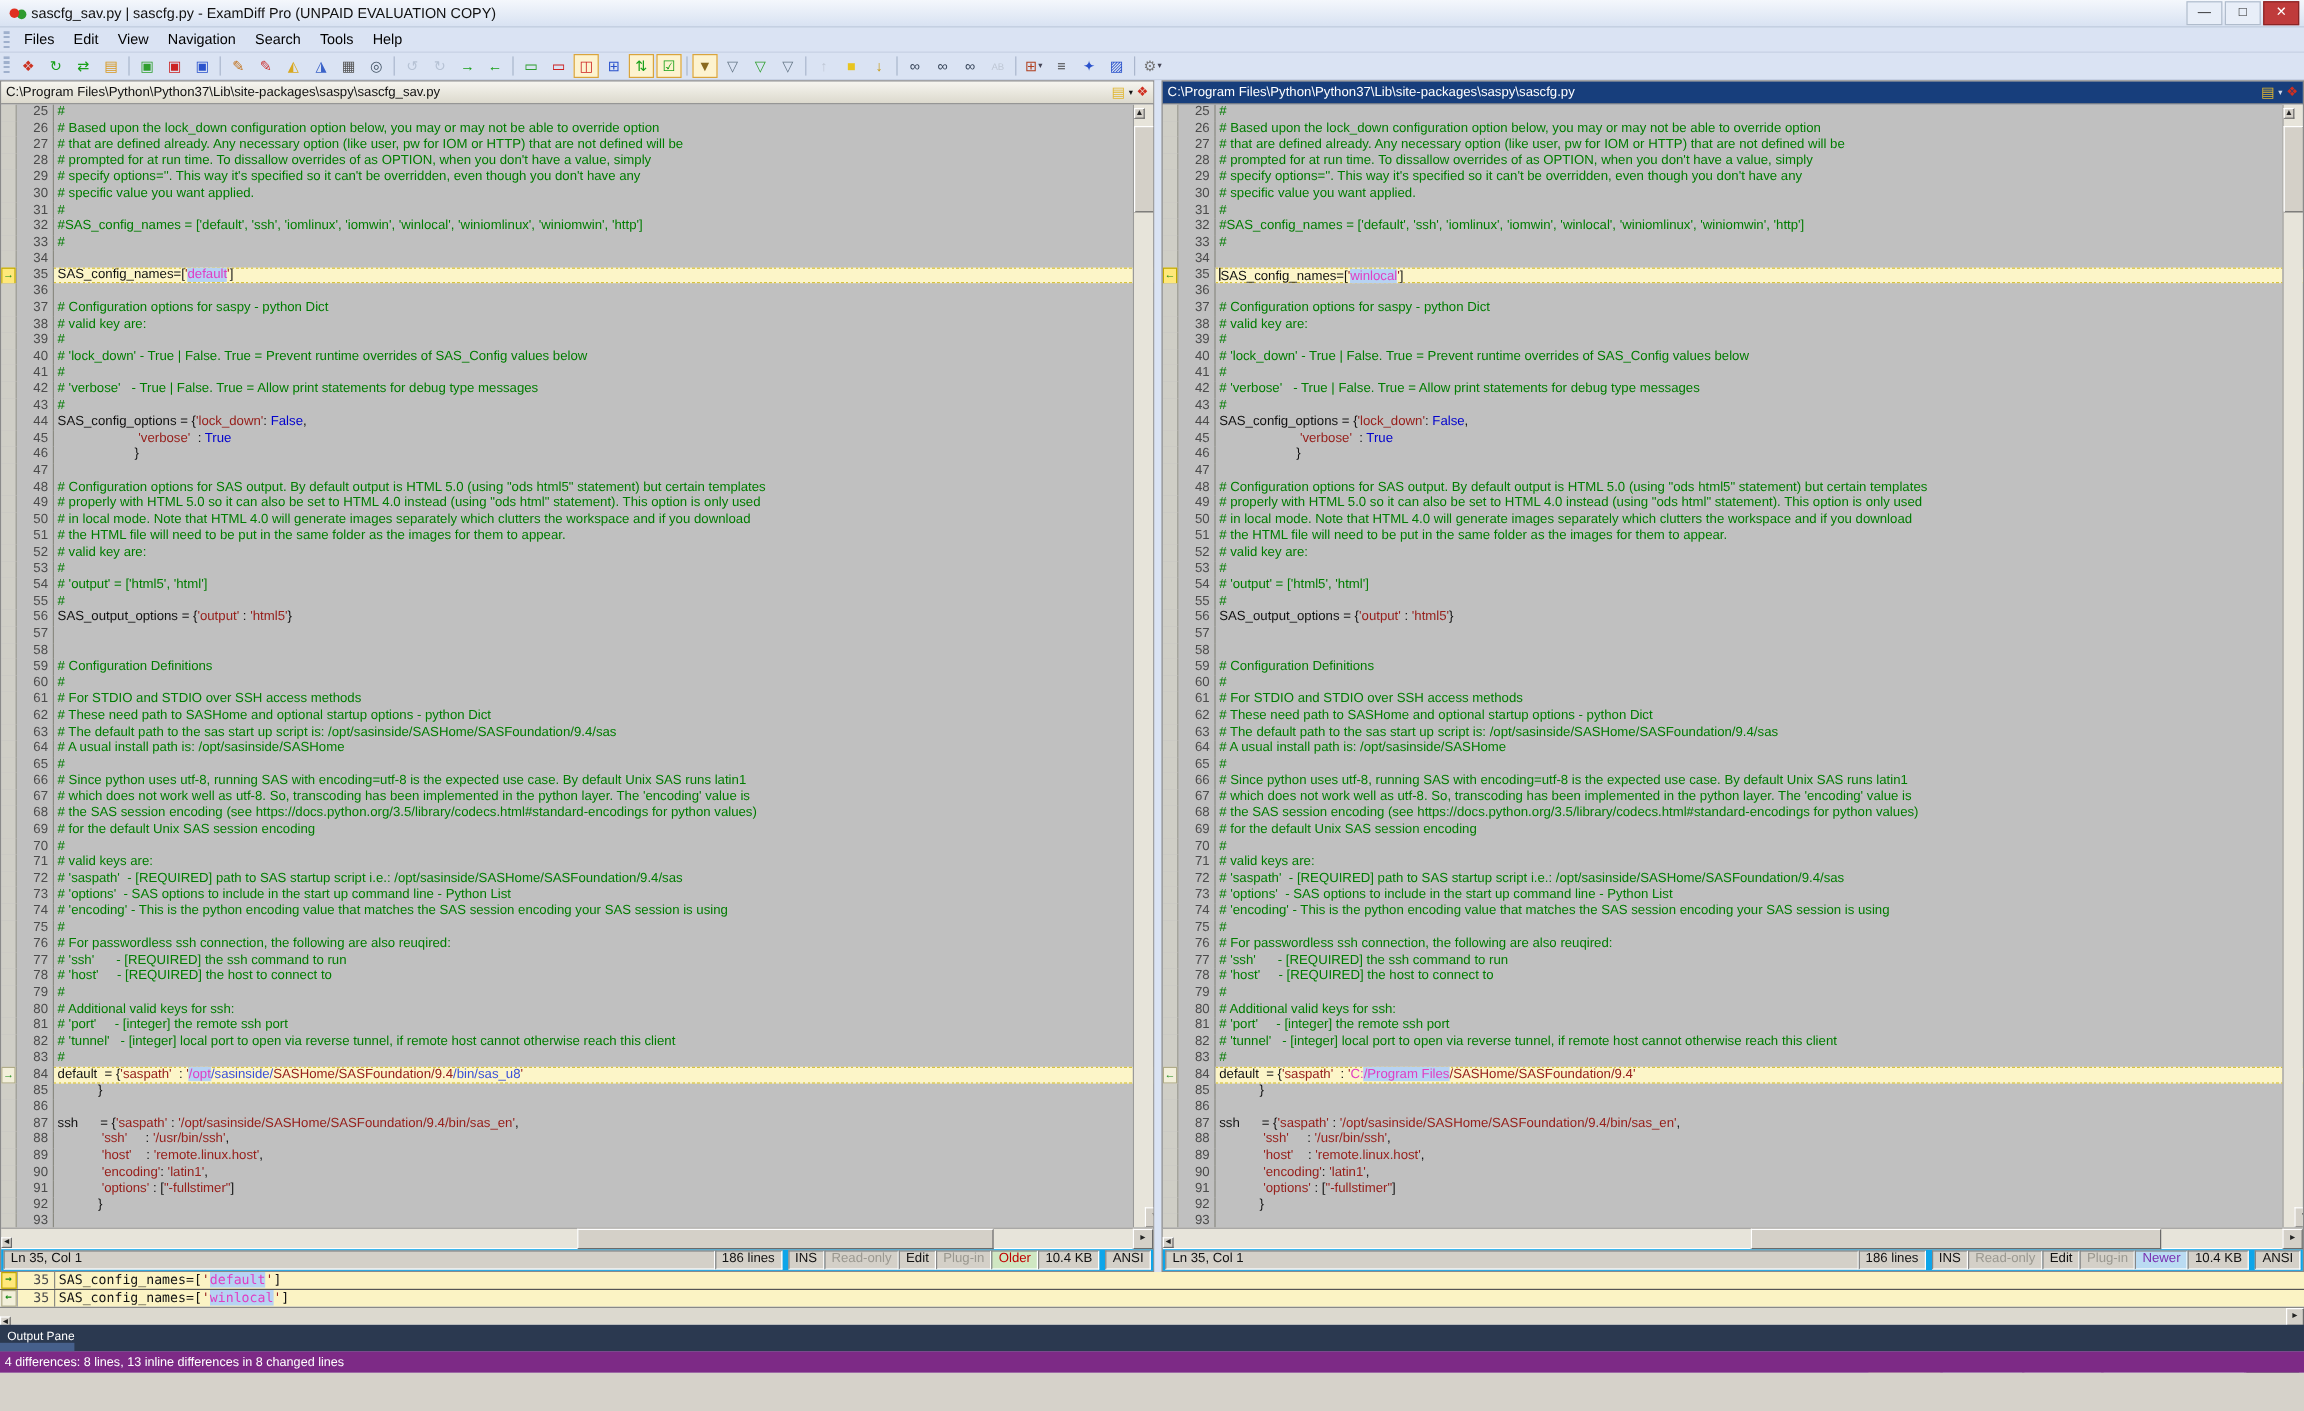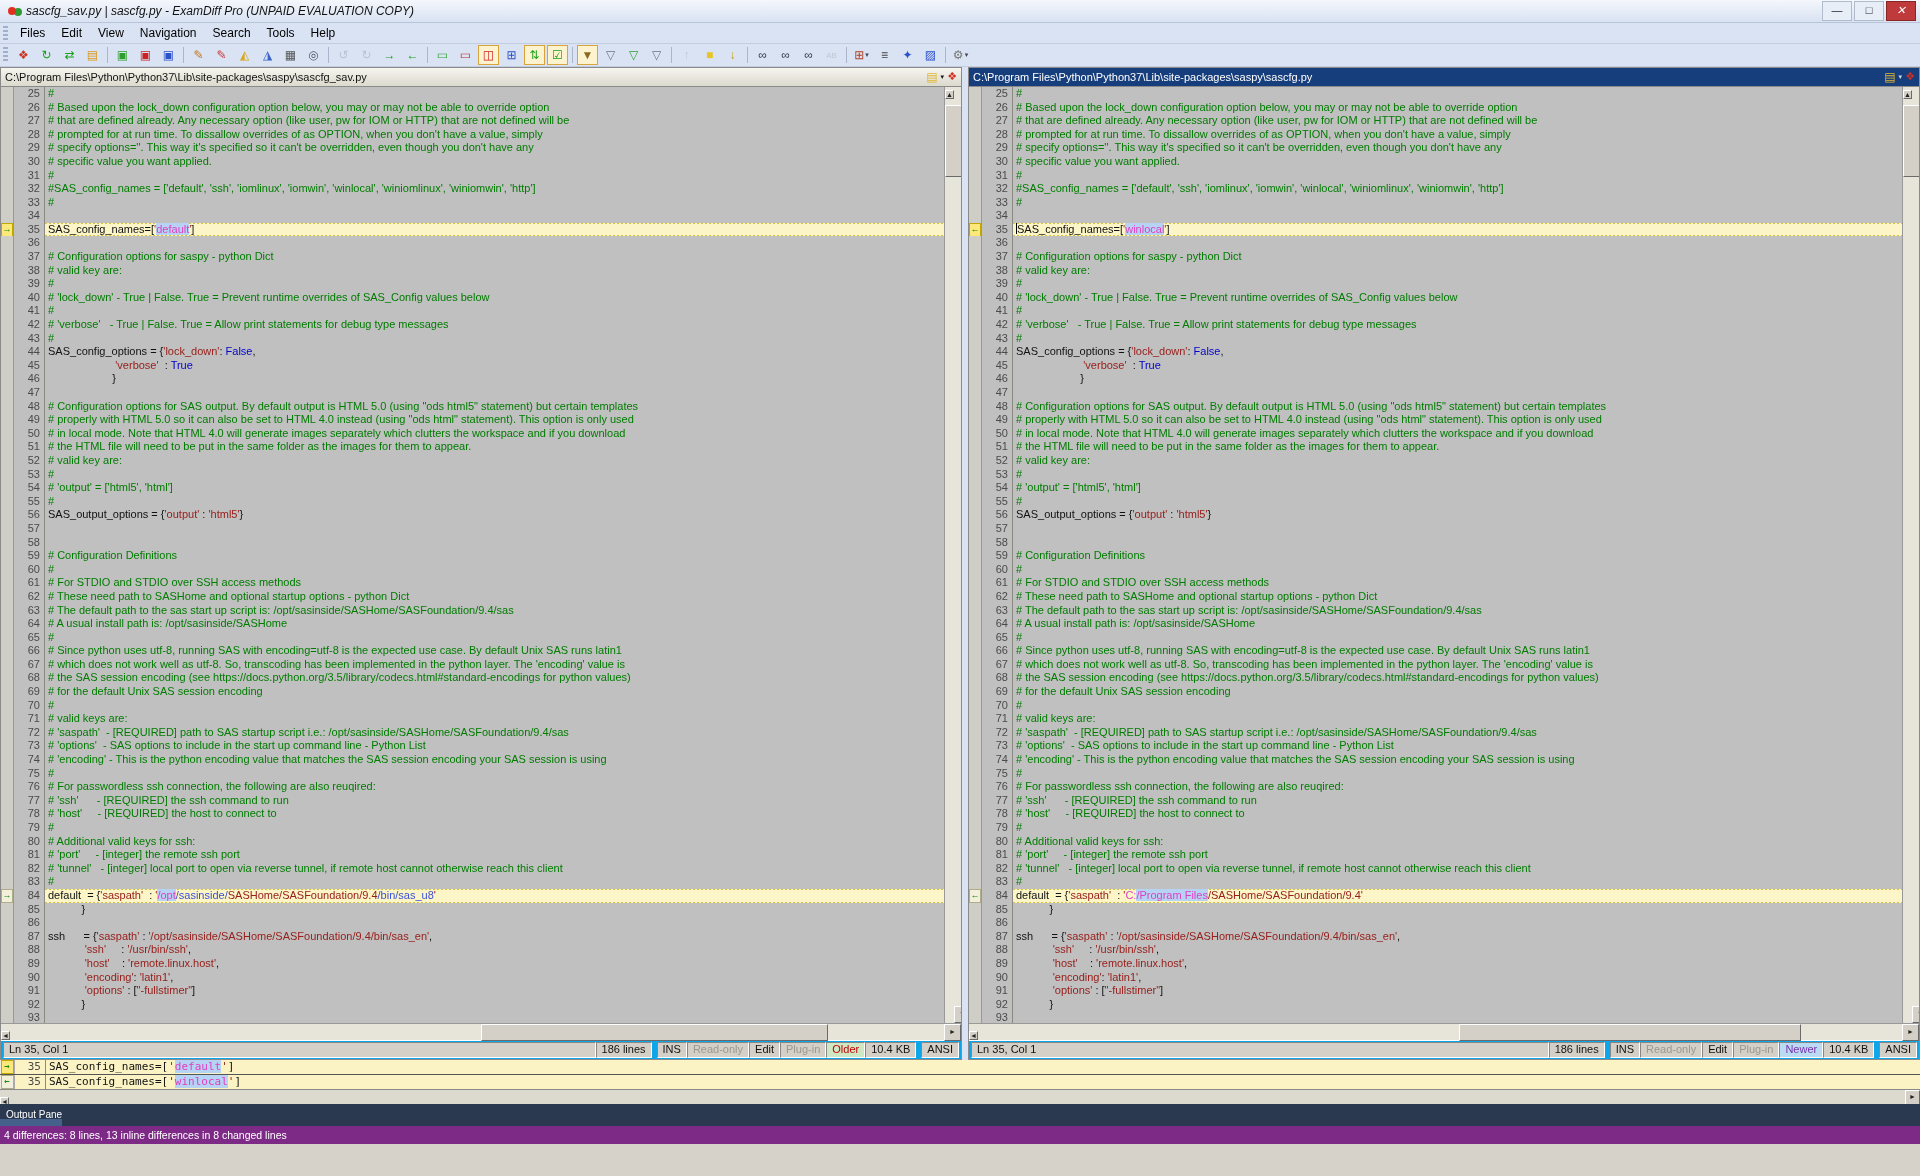--- a/index.html
+++ b/index.html
@@ -1,20 +1,20 @@
 <!DOCTYPE html>
 <html><head>
 <meta charset="utf-8">
 <style>
   html,body{margin:0;padding:0;background:#9aa0a8;}
   .window{width:1920px;height:1176px;overflow:hidden;position:relative;background:#dae3f3;
           font-family:"Liberation Sans",sans-serif;display:flex;flex-direction:column;}
   
   .titlebar{height:22px;display:flex;align-items:center;padding:0 4px;
-            background:linear-gradient(#f4f7fc,#d8e2f2);border-bottom:1px solid #b8c4d8;font-style:italic;}
+            background:linear-gradient(#f4f7fc,#d8e2f2);border-bottom:1px solid #b8c4d8;}
   .cherry{width:8px;height:8px;border-radius:50%;background:#e03020;display:inline-block;
           box-shadow:6px 1px 0 #2f9a2f;margin:0 10px 0 4px;}
   .title-text{font-size:12px;color:#111;}
   .win-buttons{margin-left:auto;display:flex;gap:2px;}
   .wbtn{width:28px;height:18px;text-align:center;line-height:17px;font-size:11px;color:#222;
         border:1px solid #b0bccc;background:#e8eef8;}
   .wbtn.close{background:#bf3b3b;color:#fff;border-color:#8a2525;}
   
   .menubar{height:20px;display:flex;align-items:center;background:#dae3f3;border-bottom:1px solid #c2cde0;}
   .grip{width:5px;height:70%;margin:0 4px 0 3px;

